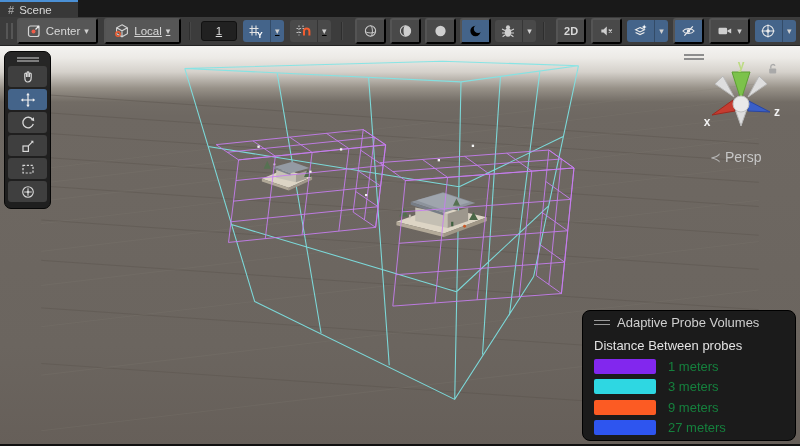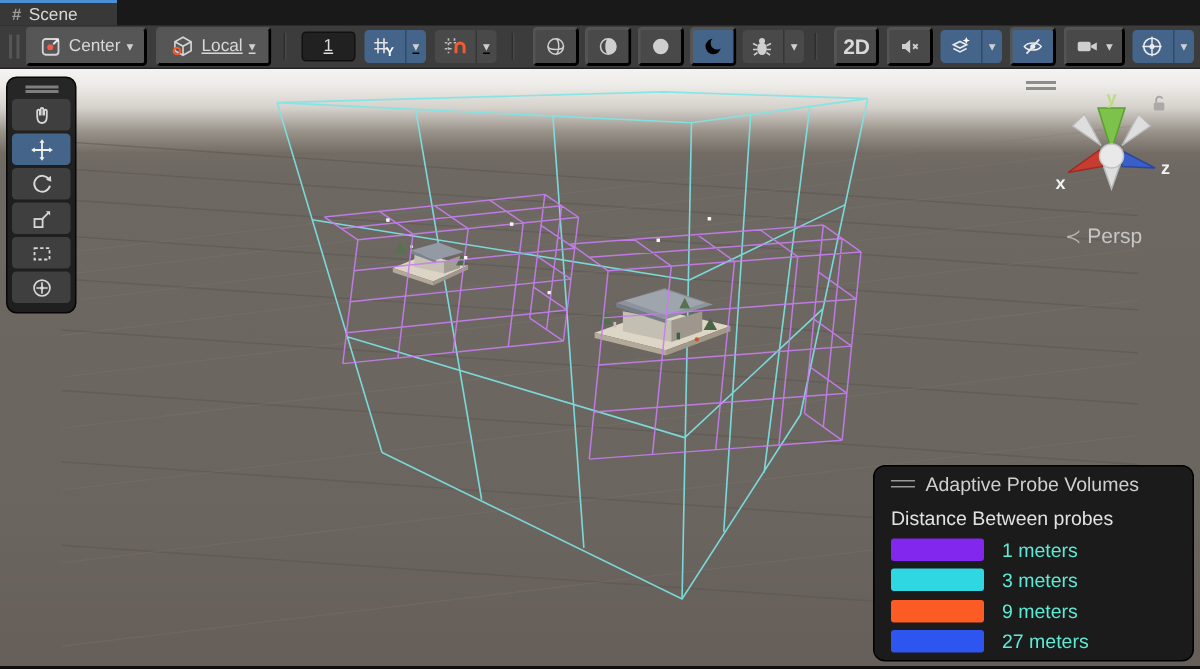--- a/index.html
+++ b/index.html
@@ -56,21 +56,21 @@
   .lock { position:absolute; left:767px; top:17px; }
 
   
   .legend { position:absolute; left:582px; top:264px; width:214px; height:131px;
     background:rgba(25,25,25,.97); border:1px solid #000; border-radius:8px; padding:4px 12px 8px 11px; }
   .legend-head { display:flex; align-items:center; gap:7px; color:#cfcfcf; font-size:13px; }
   .legend-grip { width:16px; height:5px; border-top:1.5px solid #9a9a9a; border-bottom:1.5px solid #9a9a9a; }
   .legend-sub { color:#e2e2e2; font-size:13px; margin-top:8px; }
   .legend-row { display:flex; align-items:center; gap:12px; margin-top:5.5px; }
   .swatch { width:62px; height:15px; border-radius:2px; }
-  .legend-label { color:#5eead4; font-size:13px; }
+  .legend-label { color:#15803d; font-size:13px; }
 
   svg text { font-family:"Liberation Sans",sans-serif; }
 </style>
 </head>
 <body>
 
 <div class="tabbar">
   <div class="tab">
     <span class="tab-icon">#</span>
     <span>Scene</span>
@@ -162,21 +162,21 @@
       </svg>
     </div>
     <div class="seg drop">
       <span class="caret">▾</span>
     </div>
   </div>
 
   <div class="vsep" style="margin-left:7px"></div>
 
   <button class="tbtn toggle" style="margin-left:7px;width:30px">
-    <span style="font-weight:bold;font-size:14px">2D</span>
+    <span style="font-weight:bold;font-size:11px">2D</span>
   </button>
 
   <button class="tbtn toggle ml5" style="width:31px">
     <svg class="icon16" viewBox="0 0 16 16">
       <path d="M2.5,6.3 H4.8 L8.3,3.2 V12.8 L4.8,9.7 H2.5 Z" fill="#cfcfcf"></path>
       <path d="M10.4,6.4 L13.6,9.6 M13.6,6.4 L10.4,9.6" stroke="#cfcfcf" stroke-width="1.3"></path>
     </svg>
   </button>
 
   <div class="split sel ml5">

